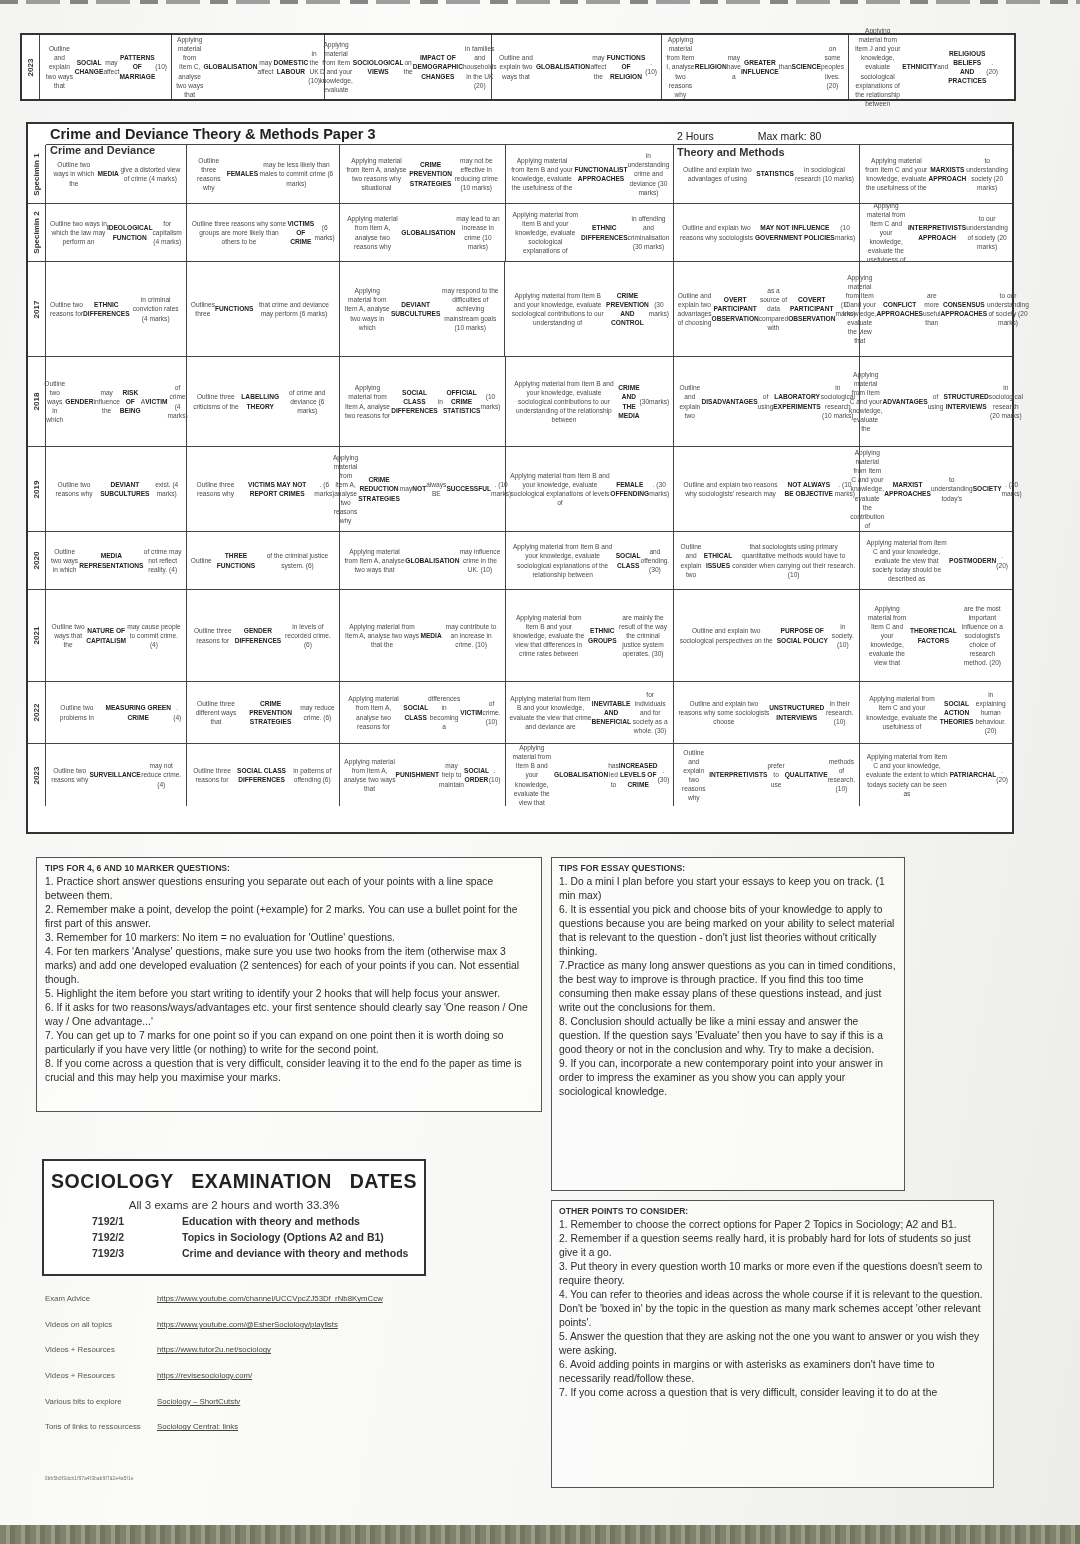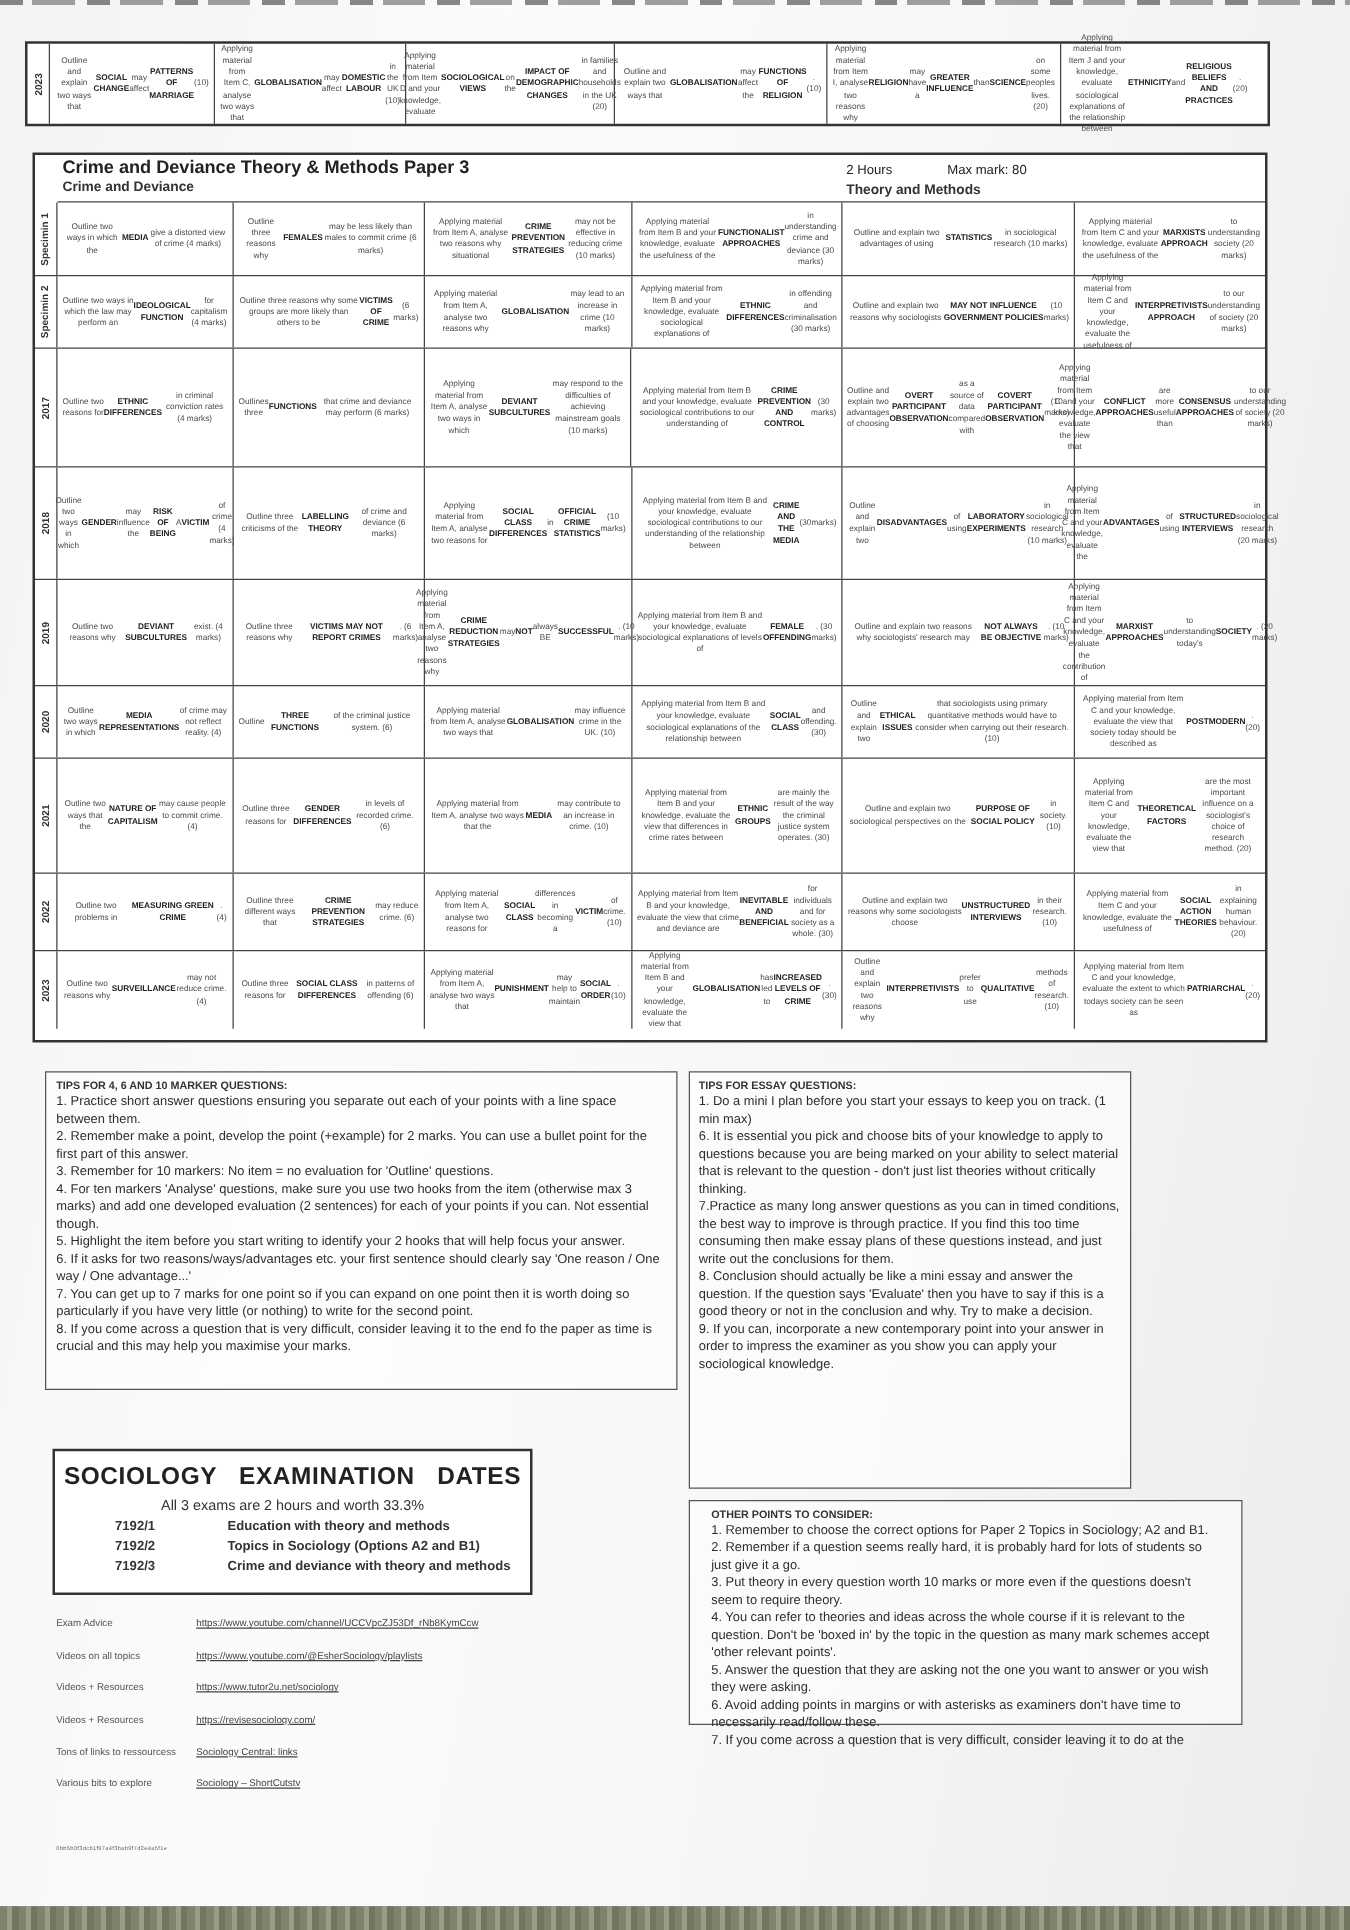--- a/index.html
+++ b/index.html
@@ -85,21 +85,21 @@
     <div class="cell" style="width:131px">Outline and explain two ways that <b>SOCIAL CHANGE</b> may affect <b>PATTERNS OF MARRIAGE</b> (10)</div>
     <div class="cell" style="width:153px">Applying material from Item C, analyse two ways that <b>GLOBALISATION</b> may affect <b>DOMESTIC LABOUR</b> in the UK (10)</div>
     <div class="cell" style="width:167px">Applying material from Item D and your knowledge, evaluate <b>SOCIOLOGICAL VIEWS</b> on the <b>IMPACT OF DEMOGRAPHIC CHANGES</b> in families and households in the UK (20)</div>
     <div class="cell" style="width:170px">Outline and explain two ways that <b>GLOBALISATION</b> may affect the <b>FUNCTIONS OF RELIGION</b>. (10)</div>
     <div class="cell" style="width:187px">Applying material from Item I, analyse two reasons why <b>RELIGION</b> may have a <b>GREATER INFLUENCE</b> than <b>SCIENCE</b> on some peoples lives. (20)</div>
     <div class="cell" style="width:154px">Applying material from Item J and your knowledge, evaluate sociological explanations of the relationship between <b>ETHNICITY</b> and <b>RELIGIOUS BELIEFS AND PRACTICES</b>. (20)</div>
   </div>
 </div>
 
 <div class="grid" style="left:26px; top:122px; width:988px; height:712px;">
-  <div class="paper3-head" style="height:38px; margin-left:18px;">
+  <div class="paper3-head" style="height:21px; margin-left:18px;">
     <div class="left">
       <div class="p3-title">Crime and Deviance Theory &amp; Methods  Paper 3</div>
       <div class="p3-sub">Crime and Deviance</div>
     </div>
     <div class="right">
       <div class="p3-hours">
         <span>2 Hours</span>
         <span>Max mark: 80</span>
       </div>
       <div class="p3-tm">Theory and Methods</div>
@@ -263,30 +263,30 @@
     </div>
     <div class="link-row">
       <span class="link-label">Videos + Resources</span>
       <span class="link-url">https://www.tutor2u.net/sociology</span>
     </div>
     <div class="link-row">
       <span class="link-label">Videos + Resources</span>
       <span class="link-url">https://revisesociology.com/</span>
     </div>
     <div class="link-row">
+      <span class="link-label">Various bits to explore</span>
+      <span class="link-url">Sociology – ShortCutstv</span>
+    </div>
+    <div class="link-row">
       <span class="link-label">Tons of links to ressourcess</span>
       <span class="link-url">Sociology Central: links</span>
     </div>
-    <div class="link-row">
-      <span class="link-label">Various bits to explore</span>
-      <span class="link-url">Sociology – ShortCutstv</span>
-    </div>
   </div>
 
-<div class="box" style="left:551px; top:1200px; width:443px; height:180px; padding:5px 17px;">
+<div class="box" style="left:551px; top:1200px; width:443px; height:288px; padding:5px 7px;">
   <div class="box-title">OTHER POINTS TO CONSIDER:</div>
   <div id="other-list">
       <div class="tip">1. Remember to choose the correct options for Paper 2 Topics in Sociology; A2 and B1.</div>
       <div class="tip">2. Remember if a question seems really hard, it is probably hard for lots of students so just give it a go.</div>
       <div class="tip">3. Put theory in every question worth 10 marks or more even if the questions doesn't seem to require theory.</div>
       <div class="tip">4. You can refer to theories and ideas across the whole course if it is relevant to the question. Don't be 'boxed in' by the topic in the question as many mark schemes accept 'other relevant points'.</div>
       <div class="tip">5. Answer the question that they are asking not the one you want to answer or you wish they were asking.</div>
       <div class="tip">6. Avoid adding points in margins or with asterisks as examiners don't have time to necessarily read/follow these.</div>
       <div class="tip">7. If you come across a question that is very difficult, consider leaving it to do at the</div>
     </div>

